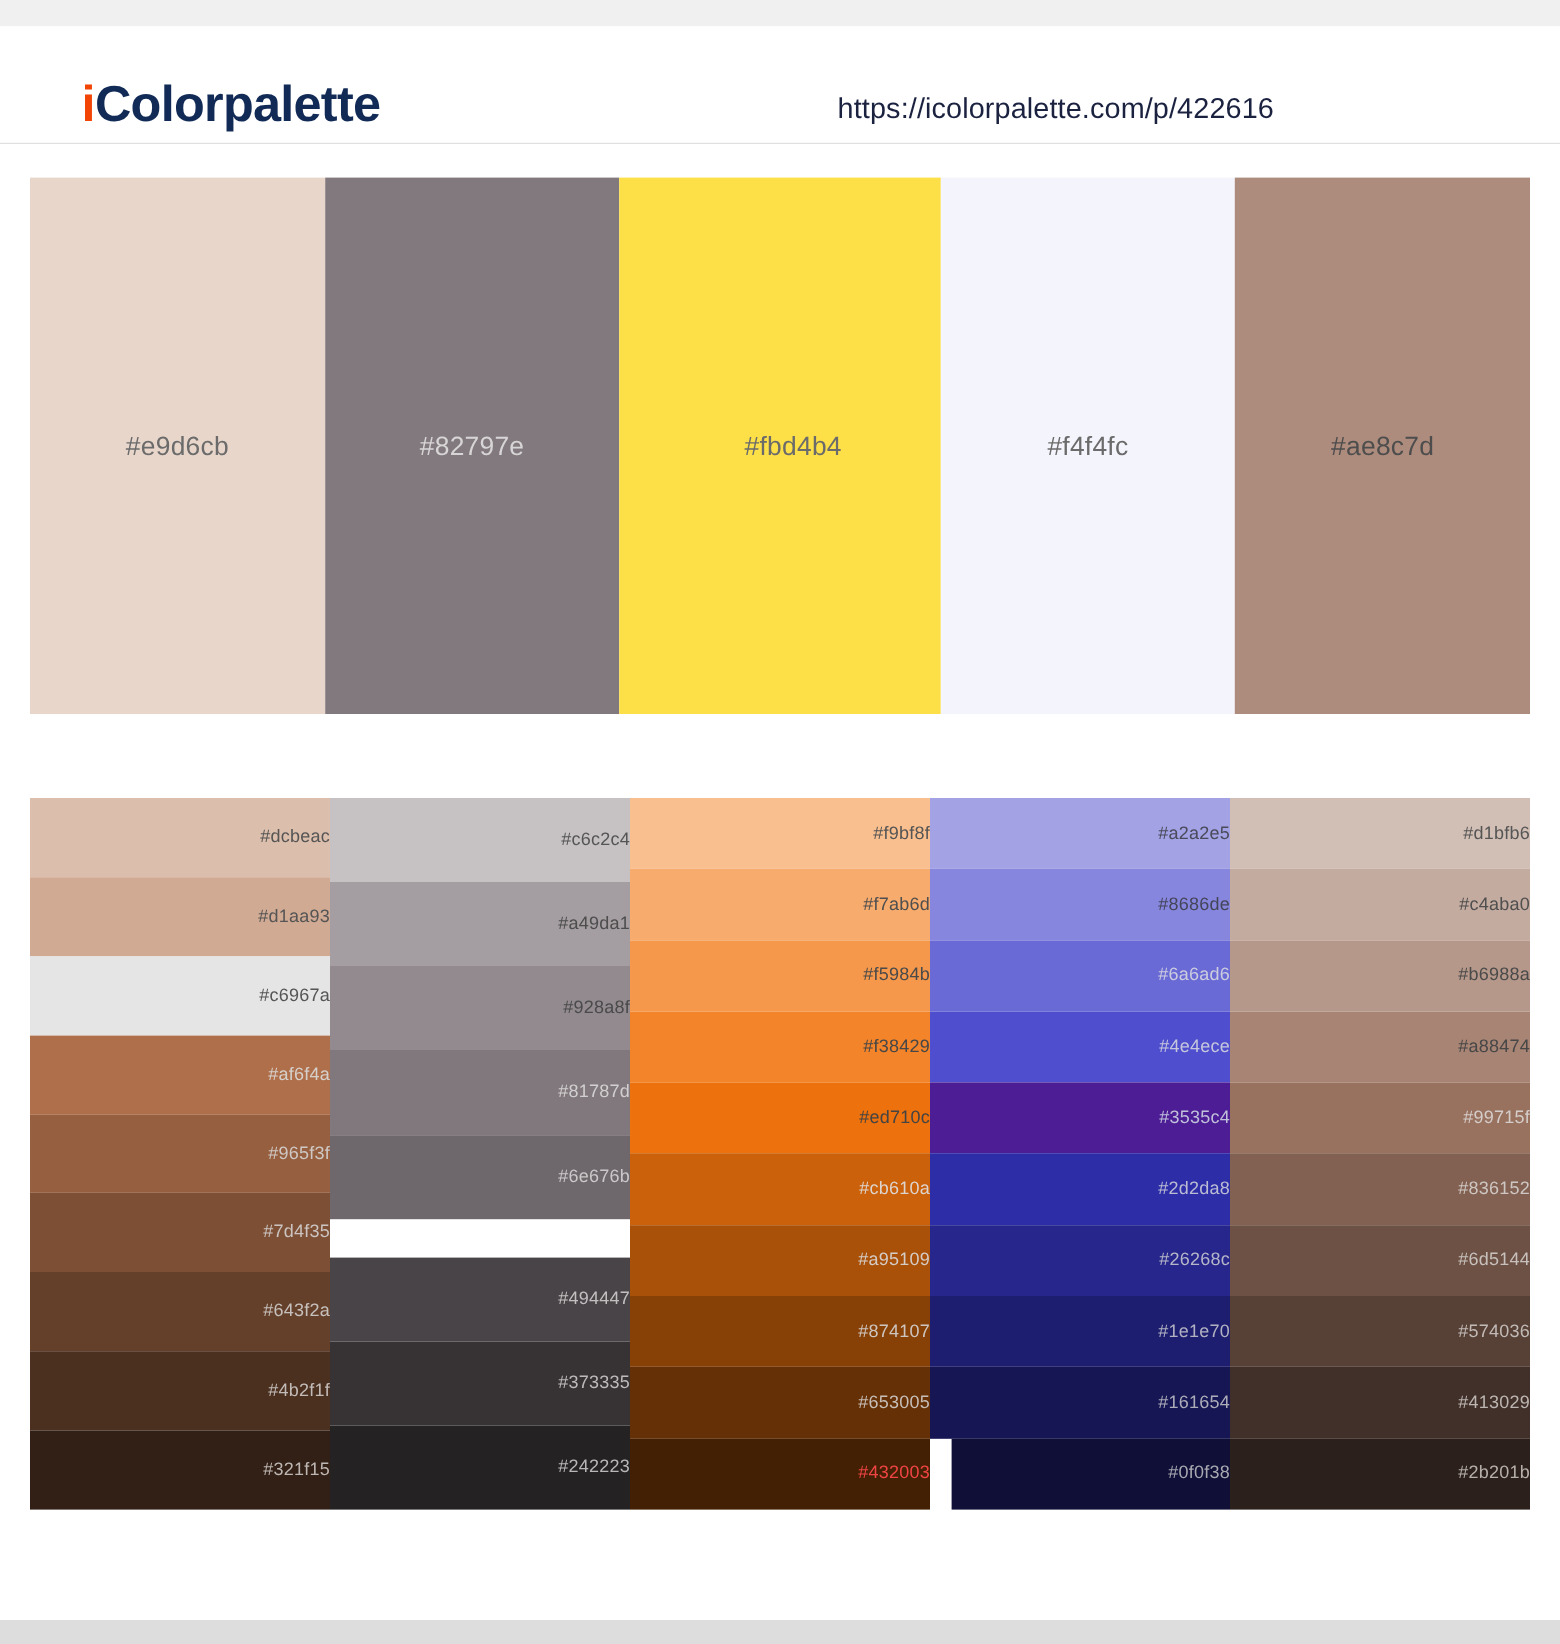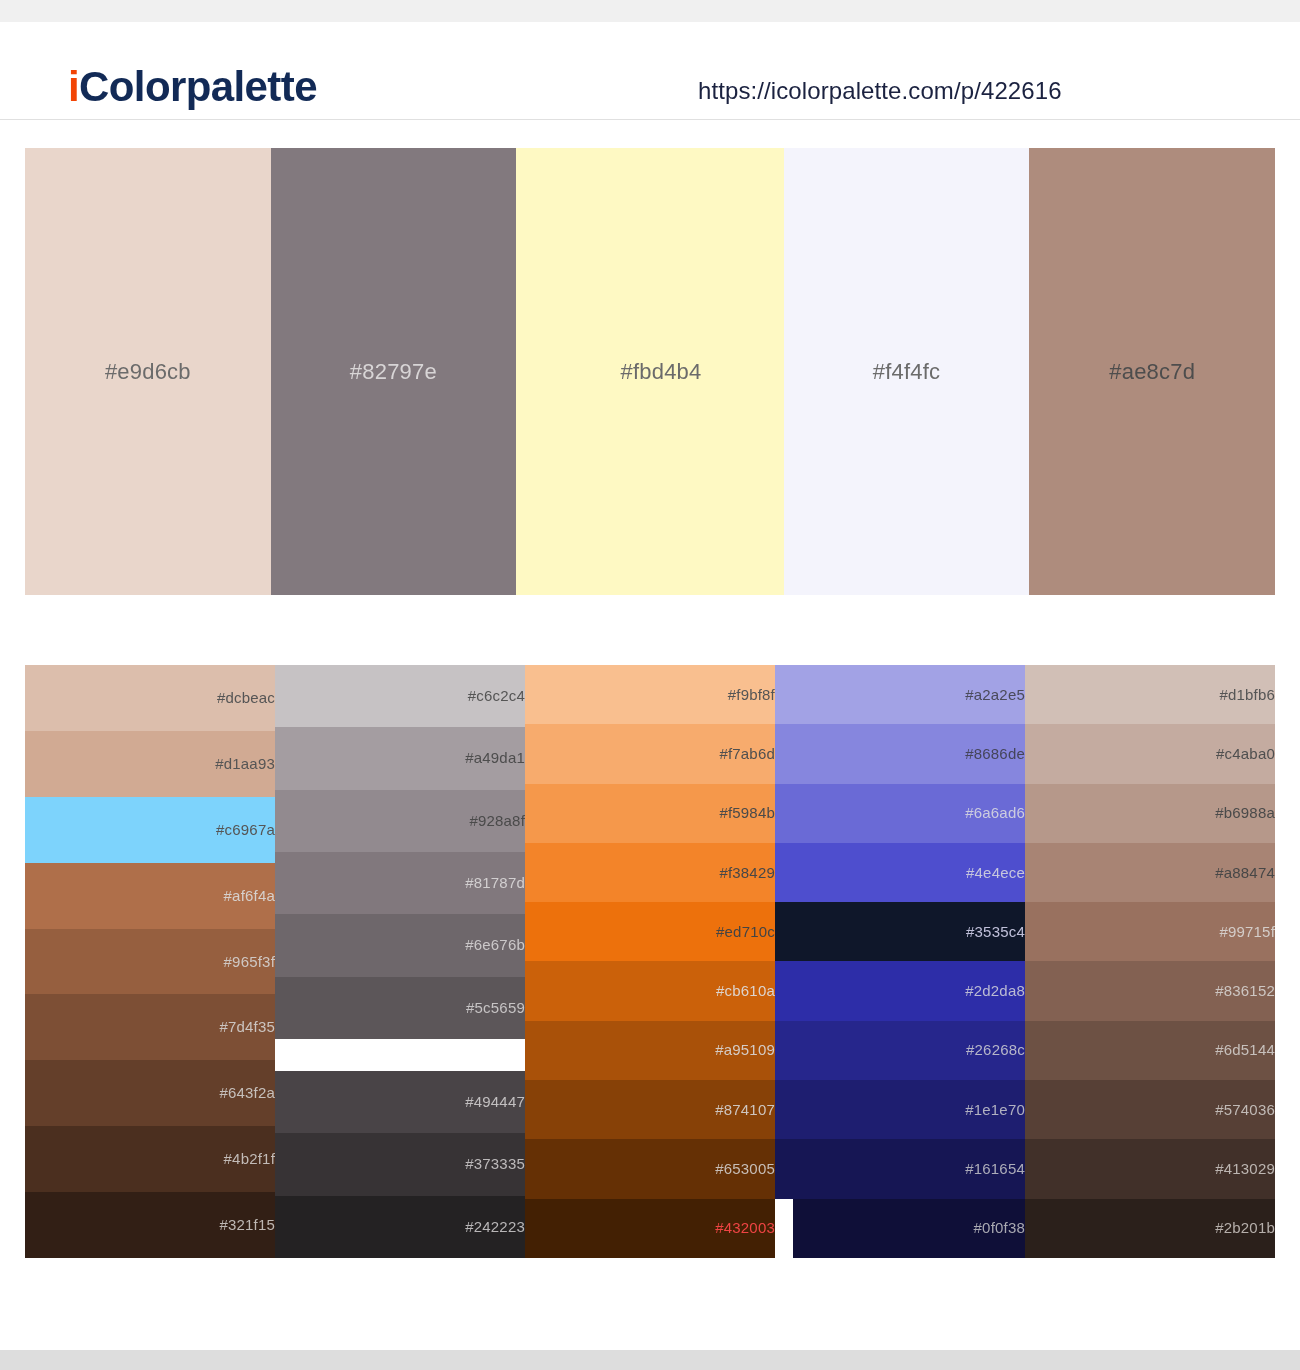--- a/index.html
+++ b/index.html
@@ -124,40 +124,40 @@
     <div class="header-url">https://icolorpalette.com/p/422616</div>
   </div>
 
   <div class="main-swatches">
       <div class="main-swatch" style="background: rgb(233, 214, 203);">
         <span class="hexlabel" style="color: rgb(107, 107, 107);">#e9d6cb</span>
       </div>
       <div class="main-swatch" style="background: rgb(130, 121, 126);">
         <span class="hexlabel" style="color: rgb(216, 213, 214);">#82797e</span>
       </div>
-      <div class="main-swatch" style="background: #fef9c3; padding-left: 22px;">
+      <div class="main-swatch" style="background: #fde047; padding-left: 22px;">
         <span class="hexlabel" style="color: rgb(107, 107, 107);">#fbd4b4</span>
       </div>
       <div class="main-swatch" style="background: rgb(244, 244, 252);">
         <span class="hexlabel" style="color: rgb(107, 107, 107);">#f4f4fc</span>
       </div>
       <div class="main-swatch" style="background: rgb(174, 140, 125);">
         <span class="hexlabel" style="color: rgb(77, 77, 77);">#ae8c7d</span>
       </div>
     </div>
 
   <div class="shades-grid">
       <div class="shade-col">
         <div class="shade-cell" style="background: rgb(220, 190, 172);">
           <span class="hexlabel" style="color: rgb(85, 85, 85);">#dcbeac</span>
         </div>
         <div class="shade-cell" style="background: rgb(209, 170, 147);">
           <span class="hexlabel" style="color: rgb(85, 85, 85);">#d1aa93</span>
         </div>
-        <div class="shade-cell" style="background: #7dd3fc;">
+        <div class="shade-cell" style="background: #e5e5e5;">
           <span class="hexlabel" style="color: rgb(85, 85, 85);">#c6967a</span>
         </div>
         <div class="shade-cell" style="background: rgb(175, 111, 74);">
           <span class="hexlabel" style="color: rgb(214, 208, 204);">#af6f4a</span>
         </div>
         <div class="shade-cell" style="background: rgb(150, 95, 63);">
           <span class="hexlabel" style="color: rgb(207, 200, 196);">#965f3f</span>
         </div>
         <div class="shade-cell" style="background: rgb(125, 79, 53);">
           <span class="hexlabel" style="color: rgb(203, 196, 192);">#7d4f35</span>
@@ -181,23 +181,20 @@
         </div>
         <div class="shade-cell" style="background: rgb(146, 138, 143);">
           <span class="hexlabel" style="color: rgb(74, 74, 74);">#928a8f</span>
         </div>
         <div class="shade-cell" style="background: rgb(129, 120, 125);">
           <span class="hexlabel" style="color: rgb(210, 207, 208);">#81787d</span>
         </div>
         <div class="shade-cell" style="background: rgb(110, 103, 107);">
           <span class="hexlabel" style="color: rgb(203, 200, 201);">#6e676b</span>
         </div>
-        <div class="shade-cell" style="background: rgb(92, 86, 89);">
-          <span class="hexlabel" style="color: rgb(198, 195, 196);">#5c5659</span>
-        </div>
         <div class="shade-cell" style="background: rgb(73, 68, 71); margin-top: 32px;">
           <span class="hexlabel" style="color: rgb(194, 191, 192);">#494447</span>
         </div>
         <div class="shade-cell" style="background: rgb(55, 51, 53);">
           <span class="hexlabel" style="color: rgb(189, 186, 187);">#373335</span>
         </div>
         <div class="shade-cell" style="background: rgb(36, 34, 35);">
           <span class="hexlabel" style="color: rgb(184, 182, 183);">#242223</span>
         </div>
       </div>
@@ -239,21 +236,21 @@
         </div>
         <div class="shade-cell" style="background: rgb(134, 134, 222);">
           <span class="hexlabel" style="color: rgb(69, 69, 90);">#8686de</span>
         </div>
         <div class="shade-cell" style="background: rgb(106, 106, 214);">
           <span class="hexlabel" style="color: rgb(204, 204, 223);">#6a6ad6</span>
         </div>
         <div class="shade-cell" style="background: rgb(78, 78, 206);">
           <span class="hexlabel" style="color: rgb(198, 198, 221);">#4e4ece</span>
         </div>
-        <div class="shade-cell" style="background: #0f172a;">
+        <div class="shade-cell" style="background: #4c1d95;">
           <span class="hexlabel" style="color: rgb(192, 192, 218);">#3535c4</span>
         </div>
         <div class="shade-cell" style="background: rgb(45, 45, 168);">
           <span class="hexlabel" style="color: rgb(187, 187, 211);">#2d2da8</span>
         </div>
         <div class="shade-cell" style="background: rgb(38, 38, 140);">
           <span class="hexlabel" style="color: rgb(182, 182, 201);">#26268c</span>
         </div>
         <div class="shade-cell" style="background: rgb(30, 30, 112);">
           <span class="hexlabel" style="color: rgb(177, 177, 193);">#1e1e70</span>

